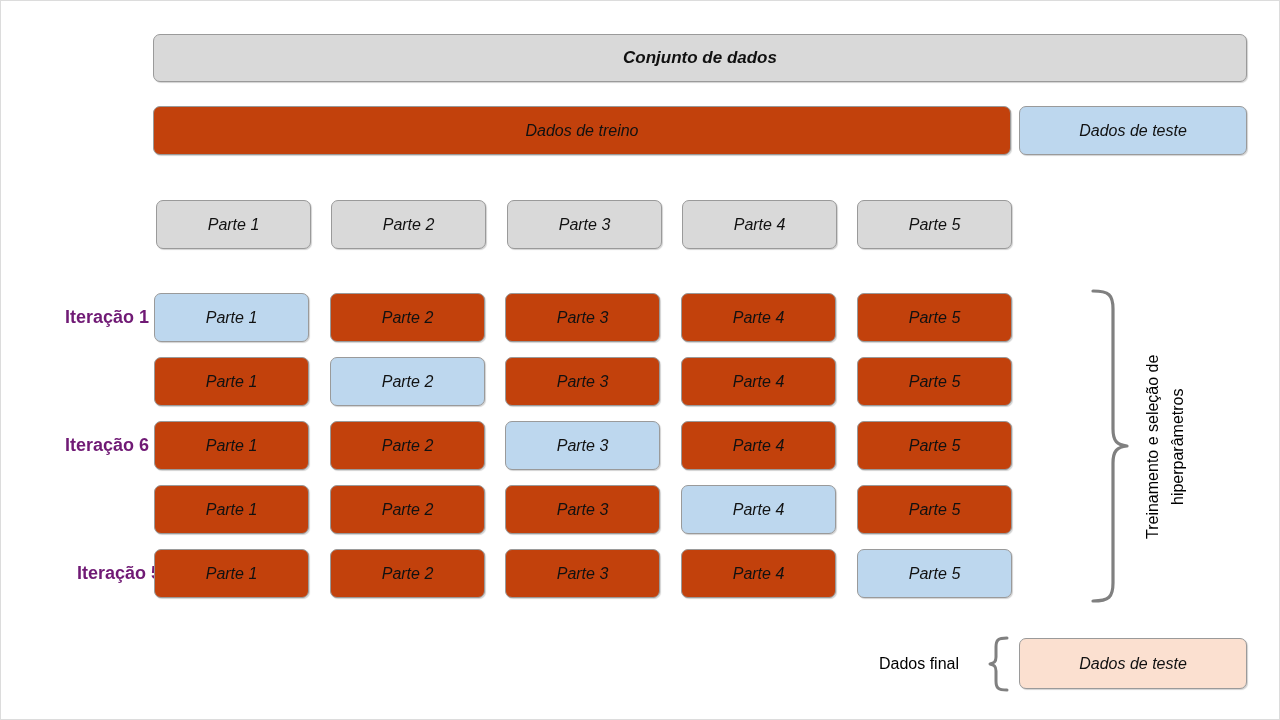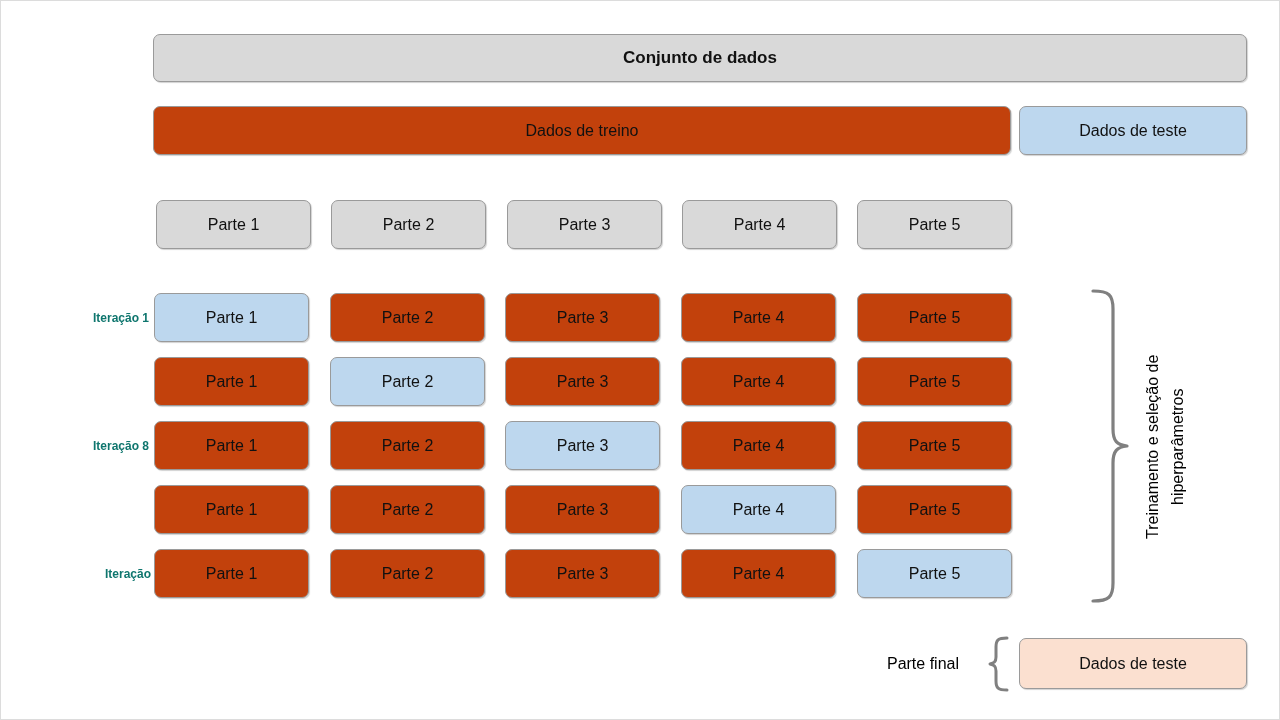--- a/index.html
+++ b/index.html
@@ -26,37 +26,38 @@
     border: 1px solid #9a9a9a;
     border-radius: 7px;
     display: flex;
     align-items: center;
     justify-content: center;
     font-size: 16px;
     color: #111111;
     line-height: 1.1;
     white-space: nowrap;
     box-shadow: 1px 1px 1px rgba(0,0,0,0.18);
+    font-style: italic;
   }
   .box.gray   { background: #d9d9d9; }
   .box.green  { background: #c2410c; }
   .box.blue   { background: #bdd7ee; }
   .box.peach  { background: #fbe0d0; }
 
   .box.title {
     font-weight: bold;
     font-size: 17px;
   }
 
   .row-label {
     position: absolute;
     box-sizing: border-box;
-    font-size: 12px;
+    font-size: 18px;
     font-weight: bold;
-    color: #0f766e;
+    color: #701a75;
     display: flex;
     align-items: center;
     justify-content: flex-end;
     white-space: nowrap;
   }
 
   .plain-label {
     position: absolute;
     box-sizing: border-box;
     font-size: 16px;
@@ -106,21 +107,21 @@
   <div class="box green" style="left:504px; top:292px; width:155px; height:49px;">Parte 3</div>
   <div class="box green" style="left:680px; top:292px; width:155px; height:49px;">Parte 4</div>
   <div class="box green" style="left:856px; top:292px; width:155px; height:49px;">Parte 5</div>
 
   <div class="box green" style="left:153px; top:356px; width:155px; height:49px;">Parte 1</div>
   <div class="box blue" style="left:329px; top:356px; width:155px; height:49px;">Parte 2</div>
   <div class="box green" style="left:504px; top:356px; width:155px; height:49px;">Parte 3</div>
   <div class="box green" style="left:680px; top:356px; width:155px; height:49px;">Parte 4</div>
   <div class="box green" style="left:856px; top:356px; width:155px; height:49px;">Parte 5</div>
 
-  <div class="row-label" style="left:20px; top:420px; width:128px; height:49px;">Iteração 8</div>
+  <div class="row-label" style="left:20px; top:420px; width:128px; height:49px;">Iteração 6</div>
   <div class="box green" style="left:153px; top:420px; width:155px; height:49px;">Parte 1</div>
   <div class="box green" style="left:329px; top:420px; width:155px; height:49px;">Parte 2</div>
   <div class="box blue" style="left:504px; top:420px; width:155px; height:49px;">Parte 3</div>
   <div class="box green" style="left:680px; top:420px; width:155px; height:49px;">Parte 4</div>
   <div class="box green" style="left:856px; top:420px; width:155px; height:49px;">Parte 5</div>
 
   <div class="box green" style="left:153px; top:484px; width:155px; height:49px;">Parte 1</div>
   <div class="box green" style="left:329px; top:484px; width:155px; height:49px;">Parte 2</div>
   <div class="box green" style="left:504px; top:484px; width:155px; height:49px;">Parte 3</div>
   <div class="box blue" style="left:680px; top:484px; width:155px; height:49px;">Parte 4</div>
@@ -139,21 +140,21 @@
              L 24 142
              C 24 154, 28 158, 38 159
              C 28 160, 24 164, 24 176
              L 24 296
              C 24 310, 20 314, 4 314" fill="none" stroke="#808080" stroke-width="3.2" stroke-linecap="round" stroke-linejoin="round"></path>
   </svg>
 
   <div class="rot-label" style="left:1140px; top:300px; width:46px; height:292px;">Treinamento e seleção de
 hiperparâmetros</div>
 
-  <div class="plain-label" style="left:790px; top:638px; width:168px; height:50px;">Parte final</div>
+  <div class="plain-label" style="left:790px; top:638px; width:168px; height:50px;">Dados final</div>
 
   <svg class="brace" style="left:986px; top:634px; width:24px; height:58px;" viewBox="0 0 24 58">
     <path d="M 20 3
              C 11 3, 9 5, 9 12
              L 9 22
              C 9 27, 7 28, 3 29
              C 7 30, 9 31, 9 36
              L 9 46
              C 9 53, 11 55, 20 55" fill="none" stroke="#808080" stroke-width="3" stroke-linecap="round" stroke-linejoin="round"></path>
   </svg>

